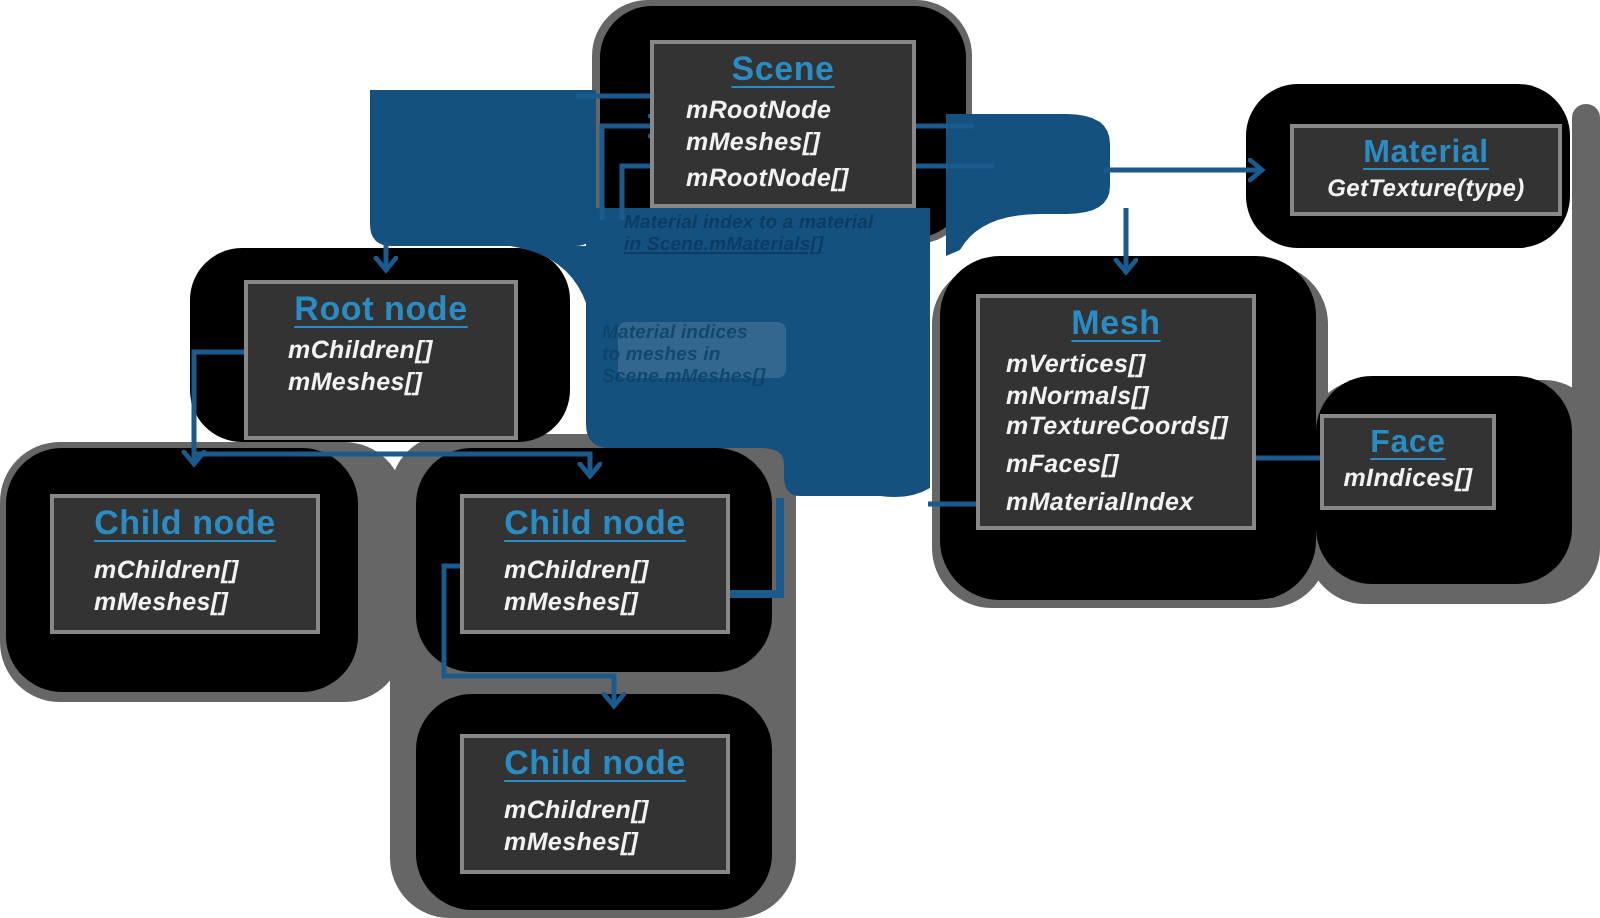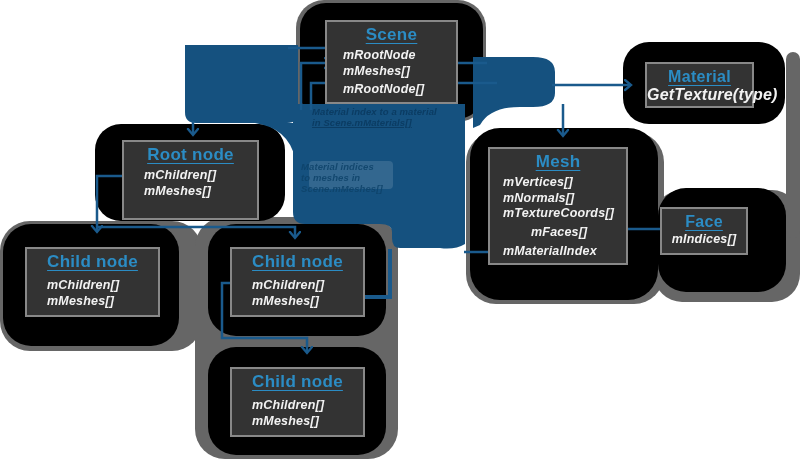--- a/index.html
+++ b/index.html
@@ -91,31 +91,31 @@
     </g>
   </svg>
 
   <div class="cls-box" style="left:325px;top:20px;width:133px;height:84px;">
     <div class="cls-title">Scene</div>
     <div class="cls-field">mRootNode</div>
     <div class="cls-field">mMeshes[]</div>
     <div class="cls-field" style="margin-top:3px;">mRootNode[]</div>
   </div>
 
-  <div class="cls-box centered" style="left:645px;top:62px;width:109px;height:46px;">
+  <div class="cls-box centered" style="left:645px;top:62px;width:136px;height:46px;">
     <div class="cls-title" style="font-size:16px;margin-bottom:0;">Material</div>
-    <div class="cls-field" style="font-size:16px;">GetTexture(type)</div>
+    <div class="cls-field" style="font-size:12px;">GetTexture(type)</div>
   </div>
 
   <div class="cls-box mesh" style="left:488px;top:147px;width:140px;height:118px;">
     <div class="cls-title">Mesh</div>
     <div class="cls-field" style="padding-left:13px;">mVertices[]</div>
     <div class="cls-field" style="padding-left:13px;">mNormals[]</div>
     <div class="cls-field" style="padding-left:13px;">mTextureCoords[]</div>
-    <div class="cls-field" style="padding-left:13px;margin-left:28px;">mFaces[]</div>
+    <div class="cls-field" style="padding-left:13px;">mFaces[]</div>
     <div class="cls-field" style="padding-left:13px;">mMaterialIndex</div>
   </div>
 
   <div class="cls-box centered" style="left:660px;top:207px;width:88px;height:48px;">
     <div class="cls-title" style="font-size:16px;margin-bottom:0;">Face</div>
     <div class="cls-field">mIndices[]</div>
   </div>
 
   <div class="cls-box" style="left:122px;top:140px;width:137px;height:80px;">
     <div class="cls-title">Root node</div>

